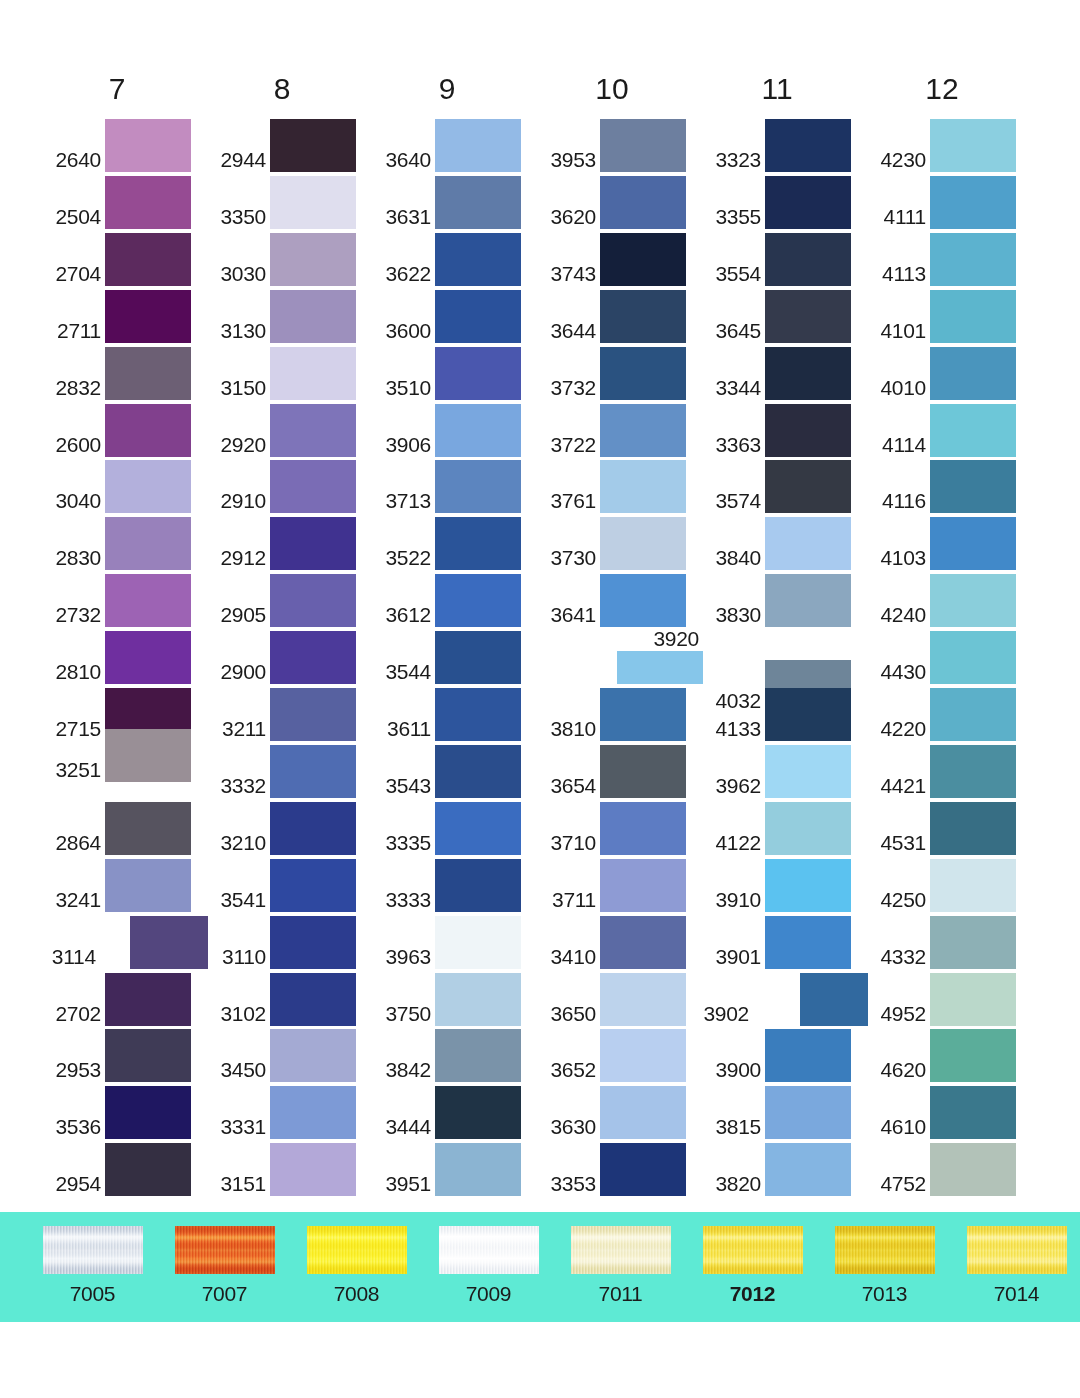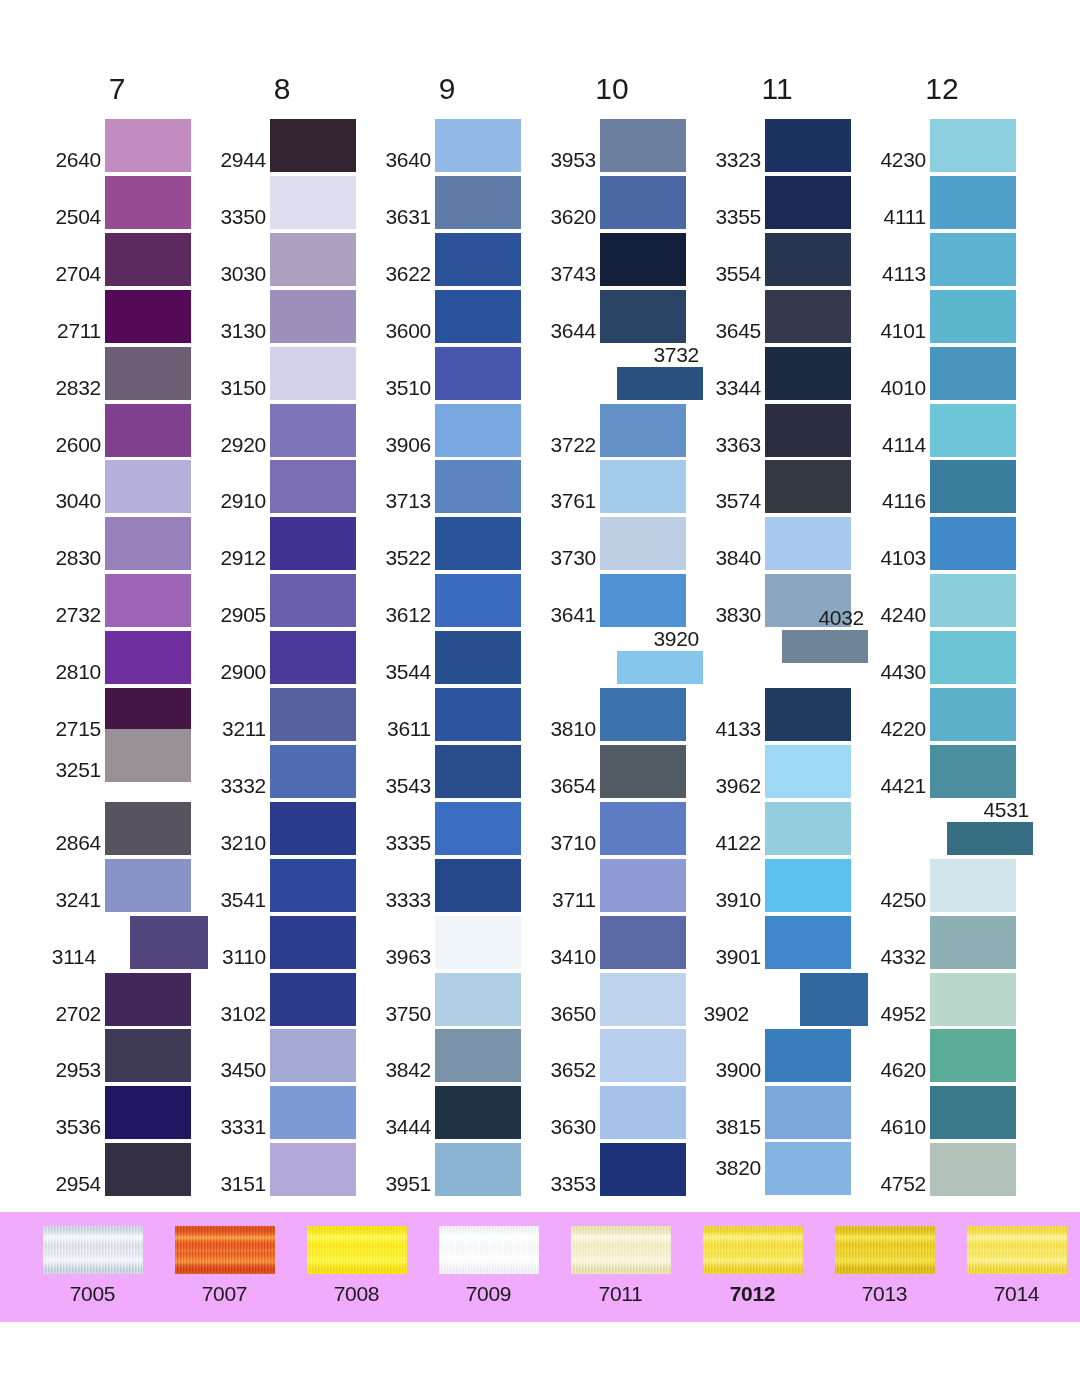--- a/index.html
+++ b/index.html
@@ -371,21 +371,21 @@
           <div class="swatch" style="background: rgb(76, 104, 164);"></div>
         </div>
         <div class="row" style="top: 229.8px;">
           <div class="row-label">3743</div>
           <div class="swatch" style="background: rgb(20, 31, 58);"></div>
         </div>
         <div class="row" style="top: 286.7px;">
           <div class="row-label">3644</div>
           <div class="swatch" style="background: rgb(43, 68, 101);"></div>
         </div>
-        <div class="row" style="top: 343.6px; flex-direction: column;">
+        <div class="row" style="top: 343.6px;">
           <div class="row-label">3732</div>
           <div class="swatch" style="background: rgb(42, 82, 128);"></div>
         </div>
         <div class="row" style="top: 400.5px;">
           <div class="row-label">3722</div>
           <div class="swatch" style="background: rgb(99, 144, 198);"></div>
         </div>
         <div class="row" style="top: 457.4px;">
           <div class="row-label">3761</div>
           <div class="swatch" style="background: rgb(163, 203, 233);"></div>
@@ -470,21 +470,21 @@
           <div class="swatch" style="background: rgb(52, 57, 68);"></div>
         </div>
         <div class="row" style="top: 514.3px;">
           <div class="row-label">3840</div>
           <div class="swatch" style="background: rgb(168, 202, 239);"></div>
         </div>
         <div class="row" style="top: 571.2px;">
           <div class="row-label">3830</div>
           <div class="swatch" style="background: rgb(139, 167, 191);"></div>
         </div>
-        <div class="row" style="top: 607px; flex-direction: column;">
+        <div class="row" style="top: 657px;">
           <div class="row-label">4032</div>
           <div class="swatch" style="background: rgb(110, 133, 153);"></div>
         </div>
         <div class="row" style="top: 685px;">
           <div class="row-label">4133</div>
           <div class="swatch" style="background: rgb(31, 59, 93);"></div>
         </div>
         <div class="row" style="top: 741.9px;">
           <div class="row-label">3962</div>
           <div class="swatch" style="background: rgb(159, 216, 244);"></div>
@@ -506,21 +506,21 @@
           <div class="swatch" style="background: rgb(49, 105, 159);"></div>
         </div>
         <div class="row" style="top: 1026.4px;">
           <div class="row-label">3900</div>
           <div class="swatch" style="background: rgb(58, 125, 189);"></div>
         </div>
         <div class="row" style="top: 1083.3px;">
           <div class="row-label">3815</div>
           <div class="swatch" style="background: rgb(122, 168, 221);"></div>
         </div>
-        <div class="row" style="top: 1140.2px; align-items: center;">
+        <div class="row" style="top: 1140.2px;">
           <div class="row-label">3820</div>
           <div class="swatch" style="background: rgb(132, 181, 226);"></div>
         </div>
       </div>
       <div class="col" style="left: 868px;">
         <div class="col-header">12</div>
         <div class="row" style="top: 116px;">
           <div class="row-label">4230</div>
           <div class="swatch" style="background: rgb(139, 207, 224);"></div>
         </div>
@@ -561,21 +561,21 @@
           <div class="swatch" style="background: rgb(108, 196, 212);"></div>
         </div>
         <div class="row" style="top: 685px;">
           <div class="row-label">4220</div>
           <div class="swatch" style="background: rgb(92, 176, 201);"></div>
         </div>
         <div class="row" style="top: 741.9px;">
           <div class="row-label">4421</div>
           <div class="swatch" style="background: rgb(75, 142, 160);"></div>
         </div>
-        <div class="row" style="top: 798.8px; flex-direction: column;">
+        <div class="row" style="top: 798.8px;">
           <div class="row-label">4531</div>
           <div class="swatch" style="background: rgb(55, 110, 132);"></div>
         </div>
         <div class="row" style="top: 855.7px;">
           <div class="row-label">4250</div>
           <div class="swatch" style="background: rgb(208, 229, 236);"></div>
         </div>
         <div class="row" style="top: 912.6px;">
           <div class="row-label">4332</div>
           <div class="swatch" style="background: rgb(141, 176, 181);"></div>
@@ -592,21 +592,21 @@
           <div class="row-label">4610</div>
           <div class="swatch" style="background: rgb(58, 120, 140);"></div>
         </div>
         <div class="row" style="top: 1140.2px;">
           <div class="row-label">4752</div>
           <div class="swatch" style="background: rgb(178, 194, 184);"></div>
         </div>
       </div>
     </div>
 
-  <div class="metallic-strip" style="background: #f0abfc;">
+  <div class="metallic-strip" style="background: #5eead4;">
       <div class="metallic-item" style="left: 25px;">
         <div class="metallic-swatch" style="background: rgb(184, 190, 200);">
           <div class="sheen" style="background-image: repeating-linear-gradient(90deg, rgb(141, 149, 163) 0px, rgb(232, 236, 241) 1px, rgb(184, 190, 200) 2px, rgb(141, 149, 163) 3px), repeating-linear-gradient(0deg, rgba(255, 255, 255, 0.55) 0px, rgba(255, 255, 255, 0) 3px, rgba(0, 0, 0, 0.18) 6px, rgba(255, 255, 255, 0) 9px, rgba(255, 255, 255, 0.55) 12px), linear-gradient(rgb(141, 149, 163) 0%, rgb(232, 236, 241) 22%, rgb(184, 190, 200) 48%, rgb(232, 236, 241) 68%, rgb(141, 149, 163) 100%); background-blend-mode: overlay, soft-light, normal;"></div>
         </div>
         <div class="metallic-label">7005</div>
       </div>
       <div class="metallic-item" style="left: 157px;">
         <div class="metallic-swatch" style="background: rgb(194, 103, 58);">
           <div class="sheen" style="background-image: repeating-linear-gradient(90deg, rgb(156, 74, 38) 0px, rgb(228, 148, 104) 1px, rgb(194, 103, 58) 2px, rgb(156, 74, 38) 3px), repeating-linear-gradient(0deg, rgba(255, 255, 255, 0.55) 0px, rgba(255, 255, 255, 0) 3px, rgba(0, 0, 0, 0.18) 6px, rgba(255, 255, 255, 0) 9px, rgba(255, 255, 255, 0.55) 12px), linear-gradient(rgb(156, 74, 38) 0%, rgb(228, 148, 104) 22%, rgb(194, 103, 58) 48%, rgb(228, 148, 104) 68%, rgb(156, 74, 38) 100%); background-blend-mode: overlay, soft-light, normal;"></div>
         </div>

